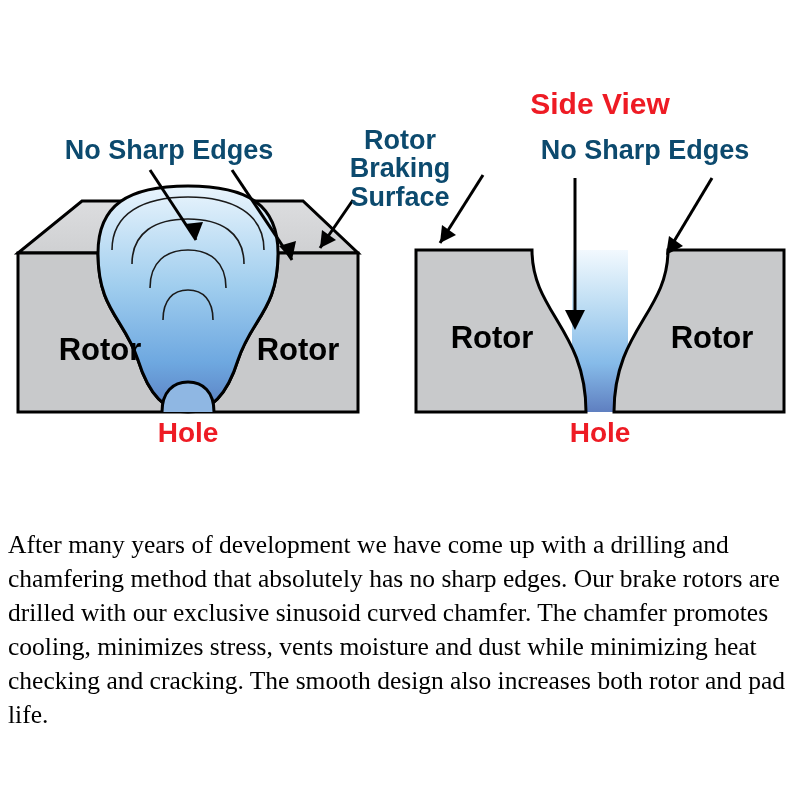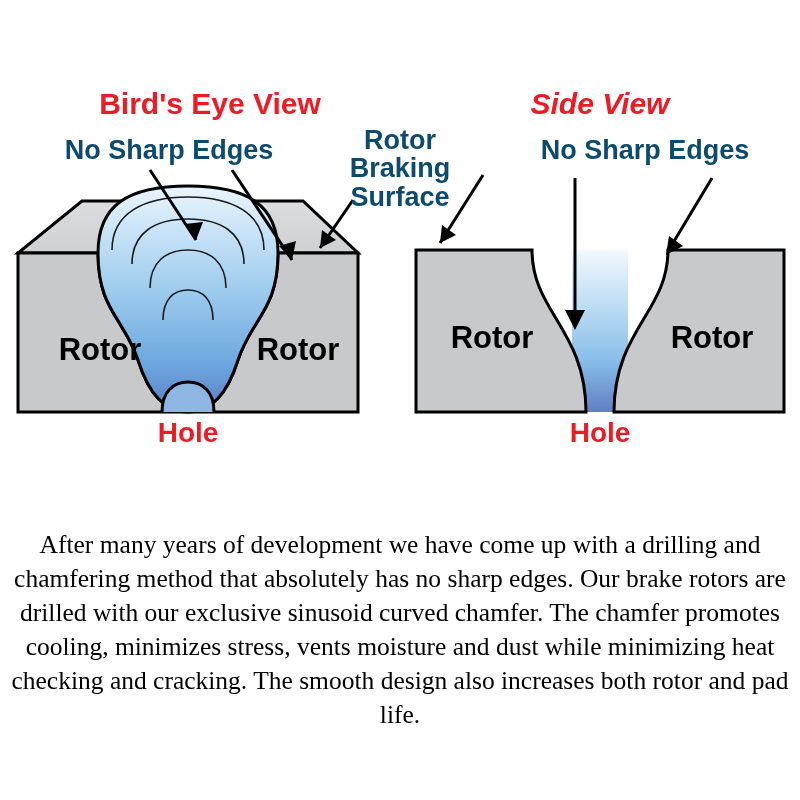--- a/index.html
+++ b/index.html
@@ -42,21 +42,21 @@
   }
   .caption {
     position: absolute;
     left: 8px;
     top: 528px;
     width: 784px;
     font-family: "Liberation Serif", serif;
     font-size: 25.5px;
     line-height: 1.33;
     color: #000000;
-    text-align: center;
+    text-align: left;
   }
   .rotor-text {
     font-family: "Liberation Sans", sans-serif;
     font-weight: bold;
     font-size: 31px;
     fill: #000000;
   }
 </style>
 </head>
 <body>
@@ -140,23 +140,22 @@
     <g stroke="#000000" stroke-width="3" fill="none">
       <line x1="483" y1="175" x2="440" y2="243"></line>
       <polygon points="440,243 442,225 456,235" fill="#000000" stroke="none"></polygon>
       <line x1="575" y1="178" x2="575" y2="322"></line>
       <polygon points="575,330 565,310 585,310" fill="#000000" stroke="none"></polygon>
       <line x1="712" y1="178" x2="670" y2="248"></line>
       <polygon points="666,255 669,236 683,246" fill="#000000" stroke="none"></polygon>
     </g>
   </svg>
 
-  <div class="label label-red" style="left:60px; top:88px; width:300px; font-size:30px;">Bird's Eye View</div>
 
-  <div class="label label-red" style="left:470px; top:88px; width:260px; font-size:30px;font-style:italic;">Side View</div>
+  <div class="label label-red" style="left:470px; top:88px; width:260px; font-size:30px;">Side View</div>
 
   <div class="label label-black" style="left:24px; top:136px; width:290px; font-size:27px;">No Sharp Edges</div>
 
   <div class="label label-black" style="left:330px; top:126px; width:140px; font-size:27px;">Rotor
 Braking
 Surface</div>
 
   <div class="label label-black" style="left:500px; top:136px; width:290px; font-size:27px;">No Sharp Edges</div>
 
   <div class="label label-red" style="left:128px; top:418px; width:120px; font-size:28px;">Hole</div>

